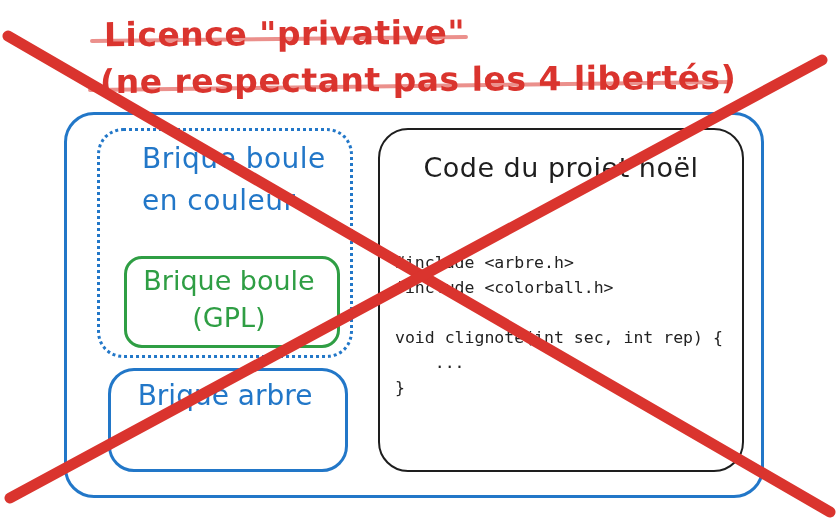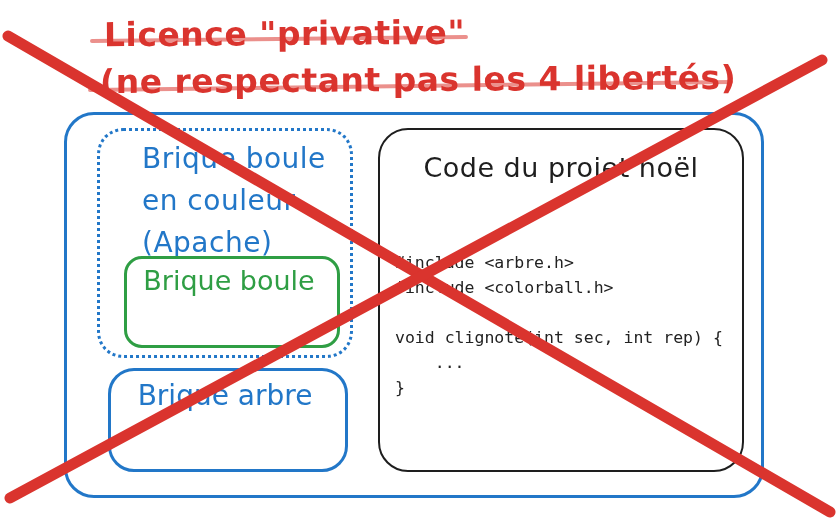--- a/index.html
+++ b/index.html
@@ -80,26 +80,26 @@
   <div class="title-line" id="title2">(ne respectant pas les 4 libertés)</div>
   <div class="strike" id="strike1"></div>
   <div class="strike" id="strike2"></div>
 
   <div id="outer-box"></div>
 
   <div id="apache-box"></div>
   <div class="apache-text">
     <div>Brique boule</div>
     <div>en couleur</div>
-    <div>(Apache)</div>
   </div>
 
   <div id="gpl-box"></div>
   <div class="gpl-text">
     <div>Brique boule</div>
+    <div>(GPL)</div>
   </div>
 
   <div id="bsd-box"></div>
   <div class="bsd-text">
     <div>Brique arbre</div>
   </div>
 
   <div id="code-panel">
     <div id="code-title">Code du projet noël</div>
     <div id="code-block">

